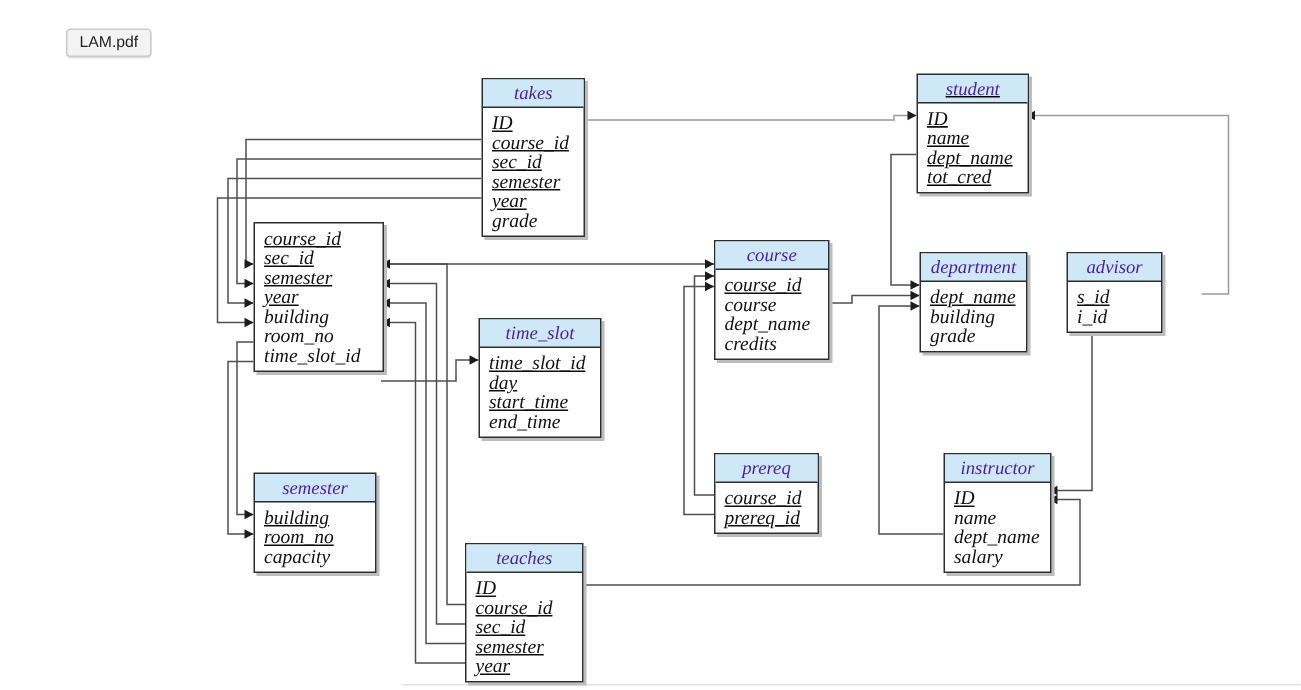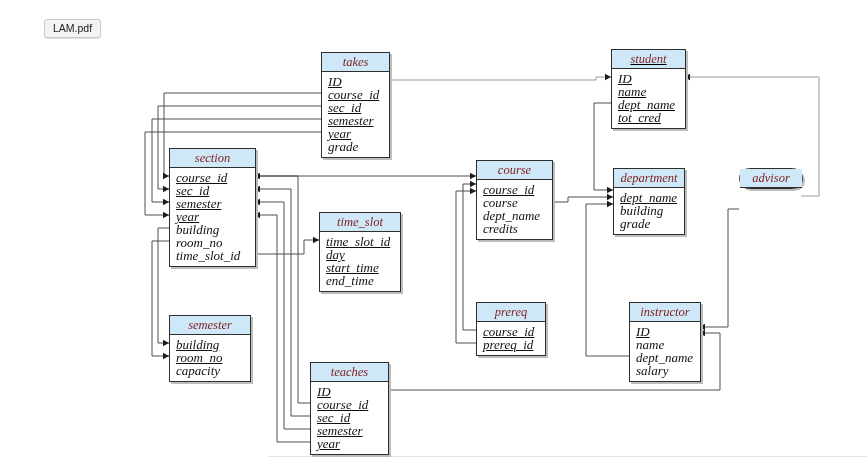--- a/index.html
+++ b/index.html
@@ -6,21 +6,21 @@
   .stage{position:relative;width:867px;height:460px;background:#ffffff;
          font-family:"Liberation Serif",serif;overflow:hidden;margin-left:36px;}
   .file-chip{position:absolute;left:8px;top:19px;background:#f3f3f3;
          border:1px solid #c9c9c9;border-radius:3px;padding:2px 8px 3px 8px;
          font-family:"Liberation Sans",sans-serif;font-size:10.5px;color:#222;
          box-shadow:0 1px 0 #e3e3e3;cursor:default;}
   svg.edges{position:absolute;left:0;top:0;}
   .table{position:absolute;border:1px solid #2e2e2e;background:#ffffff;
          box-shadow:2px 2px 0 #bdbdbd;}
   .t-header{height:18px;line-height:18px;text-align:center;background:#cfe8f7;
-         border-bottom:1px solid #2e2e2e;font-style:italic;font-size:12.5px;color:#7f1d1d;}
+         border-bottom:1px solid #2e2e2e;font-style:italic;font-size:12.5px;color:#4c1d95;}
   .t-body{padding:3px 0 4px 0;}
   .field{height:13px;line-height:13px;padding:0 6px;font-style:italic;
          font-size:13px;color:#101010;white-space:nowrap;}
   .field.key{text-decoration:underline;text-underline-offset:1px;}
   .bottom-line{position:absolute;left:232px;right:0;top:456px;height:1px;background:#e2e2e2;}
 </style>
 </head>
 <body>
 
 <div class="stage" id="diagram">
@@ -126,21 +126,20 @@
     <div class="table" style="left: 575px; top: 49px; width: 73px; text-decoration: underline;">
       <div class="t-header" style="background: rgb(207, 232, 247);">student</div>
       <div class="t-body">
         <div class="field key">ID</div>
         <div class="field">name</div>
         <div class="field">dept_name</div>
         <div class="field">tot_cred</div>
       </div>
     </div>
     <div class="table" style="left: 133px; top: 148px; width: 85px;">
-      <div class="t-header" style="background: rgb(207, 232, 247);">section</div>
       <div class="t-body">
         <div class="field key">course_id</div>
         <div class="field key">sec_id</div>
         <div class="field key">semester</div>
         <div class="field key">year</div>
         <div class="field">building</div>
         <div class="field">room_no</div>
         <div class="field">time_slot_id</div>
       </div>
     </div>
@@ -154,22 +153,26 @@
       </div>
     </div>
     <div class="table" style="left: 577px; top: 168px; width: 70px;">
       <div class="t-header" style="background: rgb(207, 232, 247);">department</div>
       <div class="t-body">
         <div class="field key">dept_name</div>
         <div class="field">building</div>
         <div class="field">grade</div>
       </div>
     </div>
-    <div class="table" style="left: 703px; top: 168px; width: 62px; border-radius: 11px;">
+    <div class="table" style="left: 675px; top: 168px; width: 62px;">
       <div class="t-header" style="background: rgb(207, 232, 247);">advisor</div>
+      <div class="t-body">
+        <div class="field key">s_id</div>
+        <div class="field">i_id</div>
+      </div>
     </div>
     <div class="table" style="left: 283px; top: 212px; width: 80px;">
       <div class="t-header" style="background: rgb(207, 232, 247);">time_slot</div>
       <div class="t-body">
         <div class="field key">time_slot_id</div>
         <div class="field key">day</div>
         <div class="field key">start_time</div>
         <div class="field">end_time</div>
       </div>
     </div>

